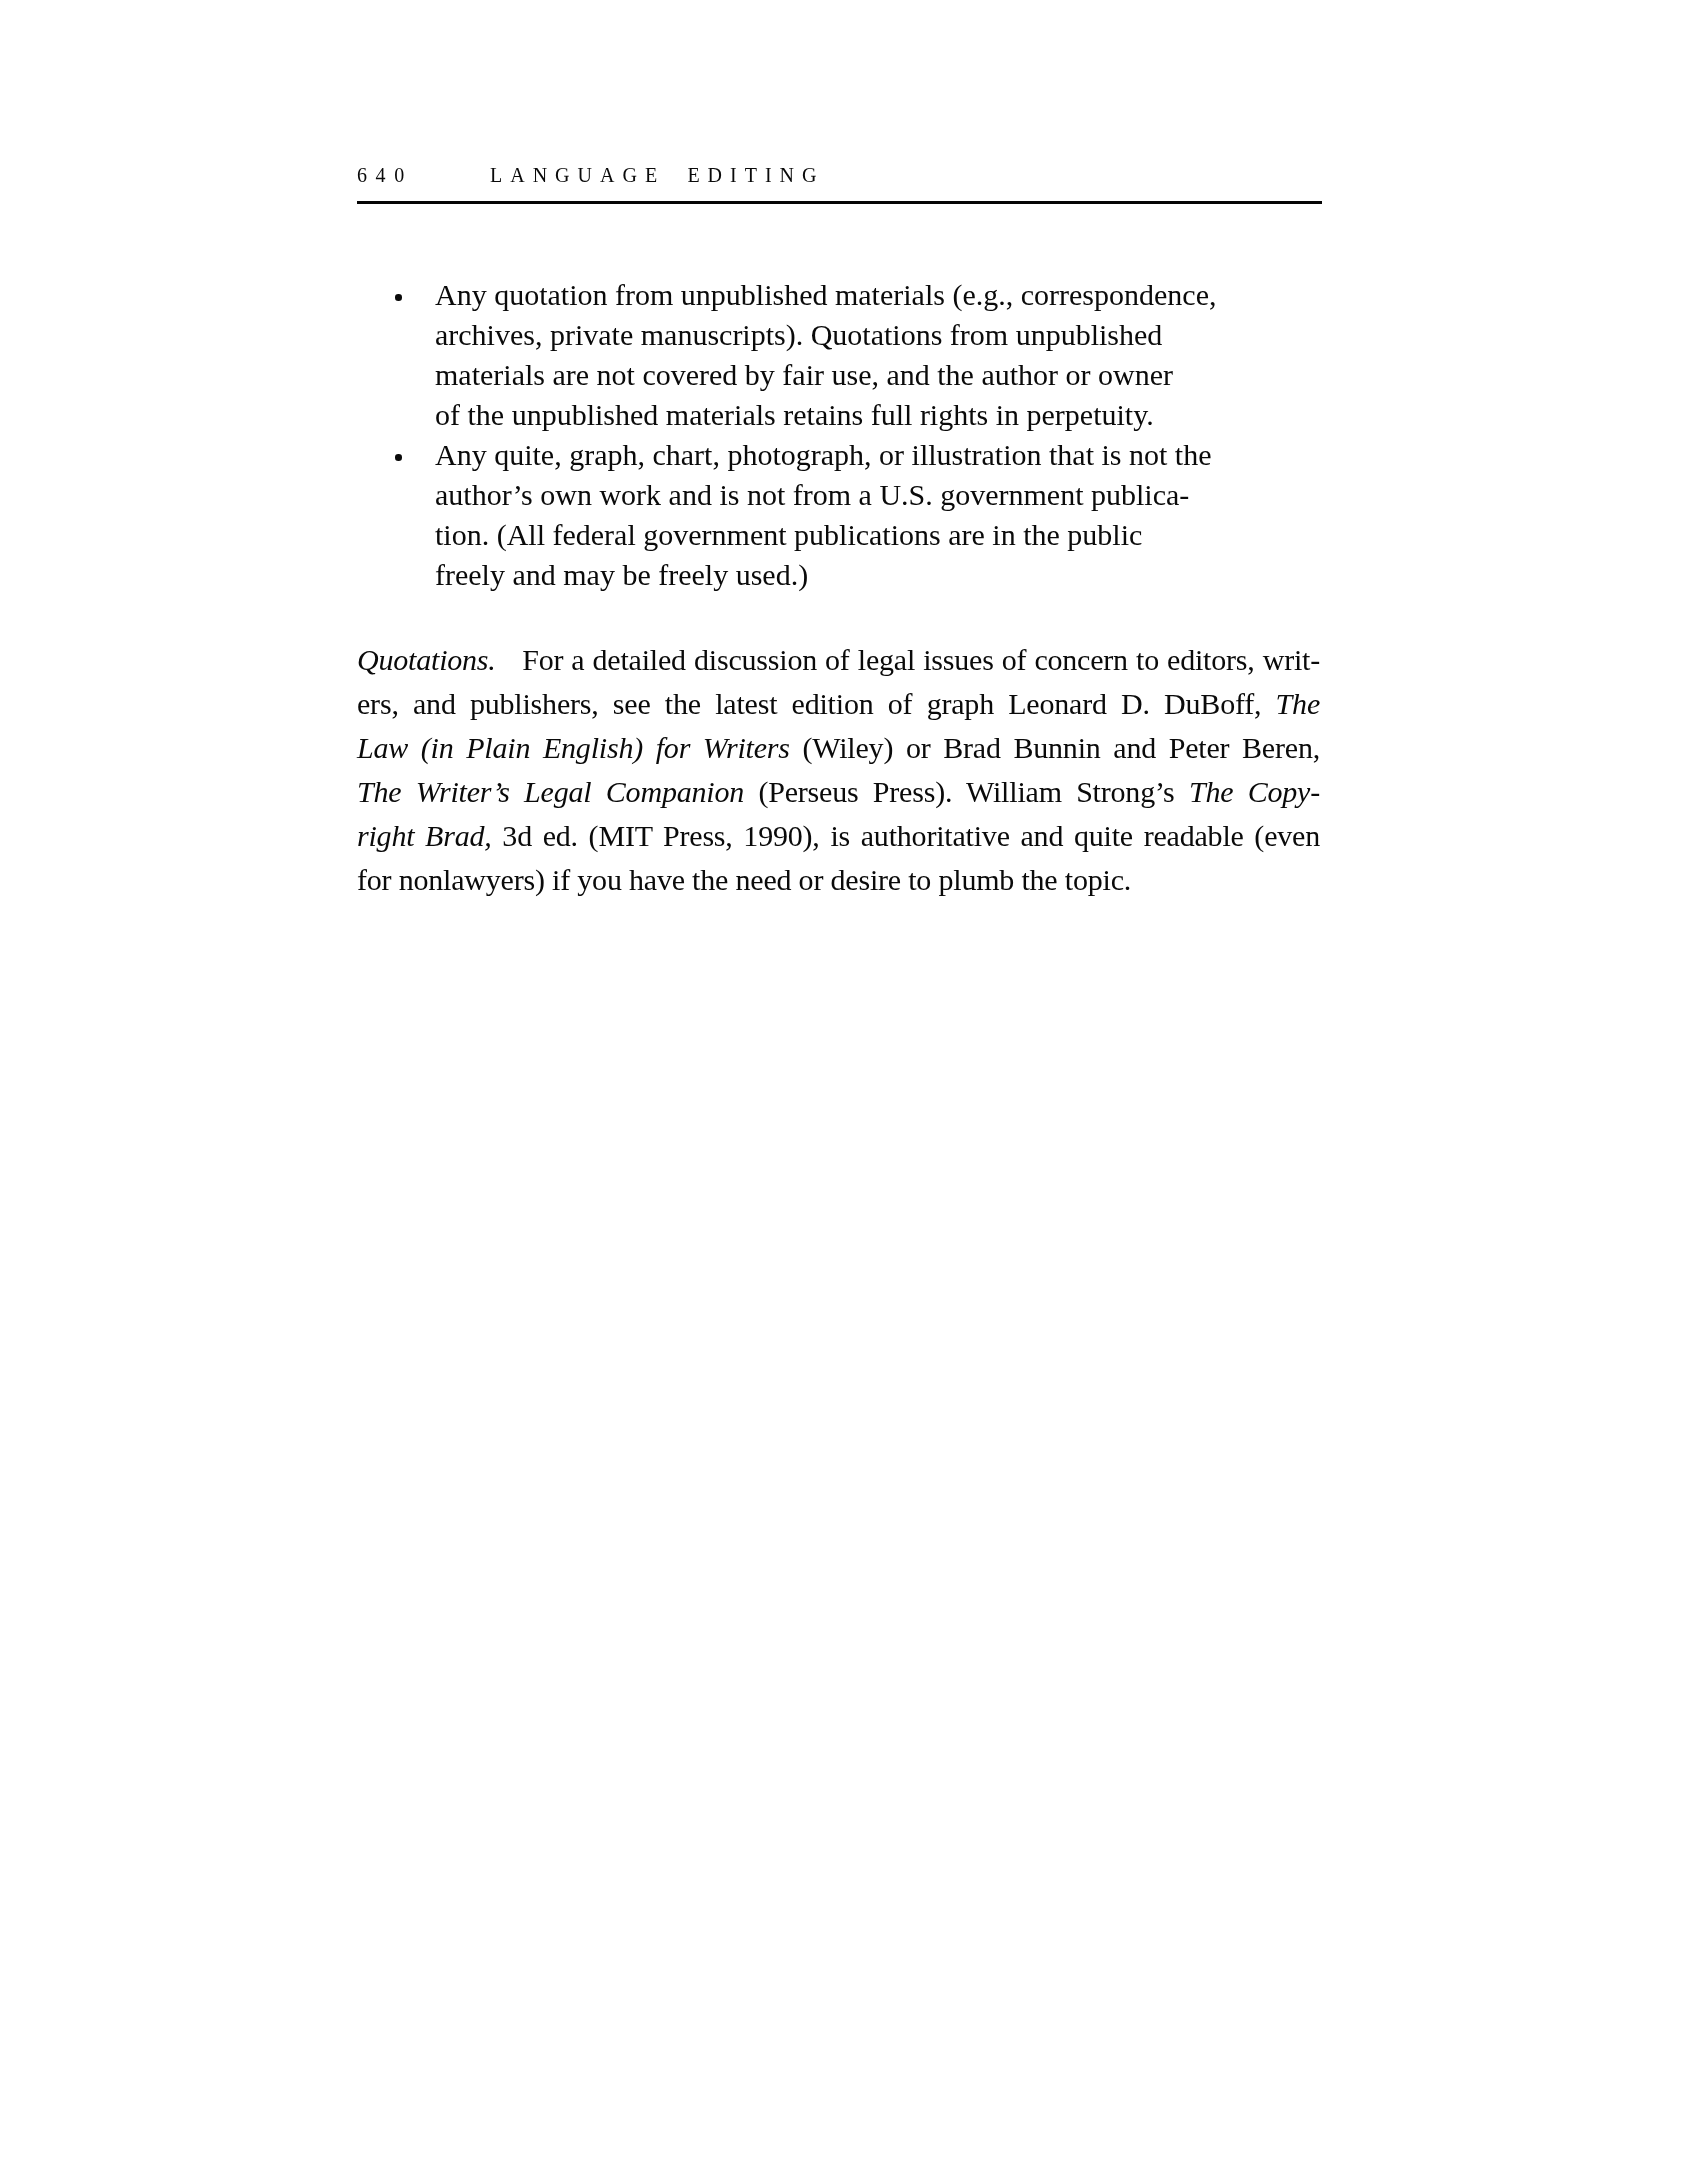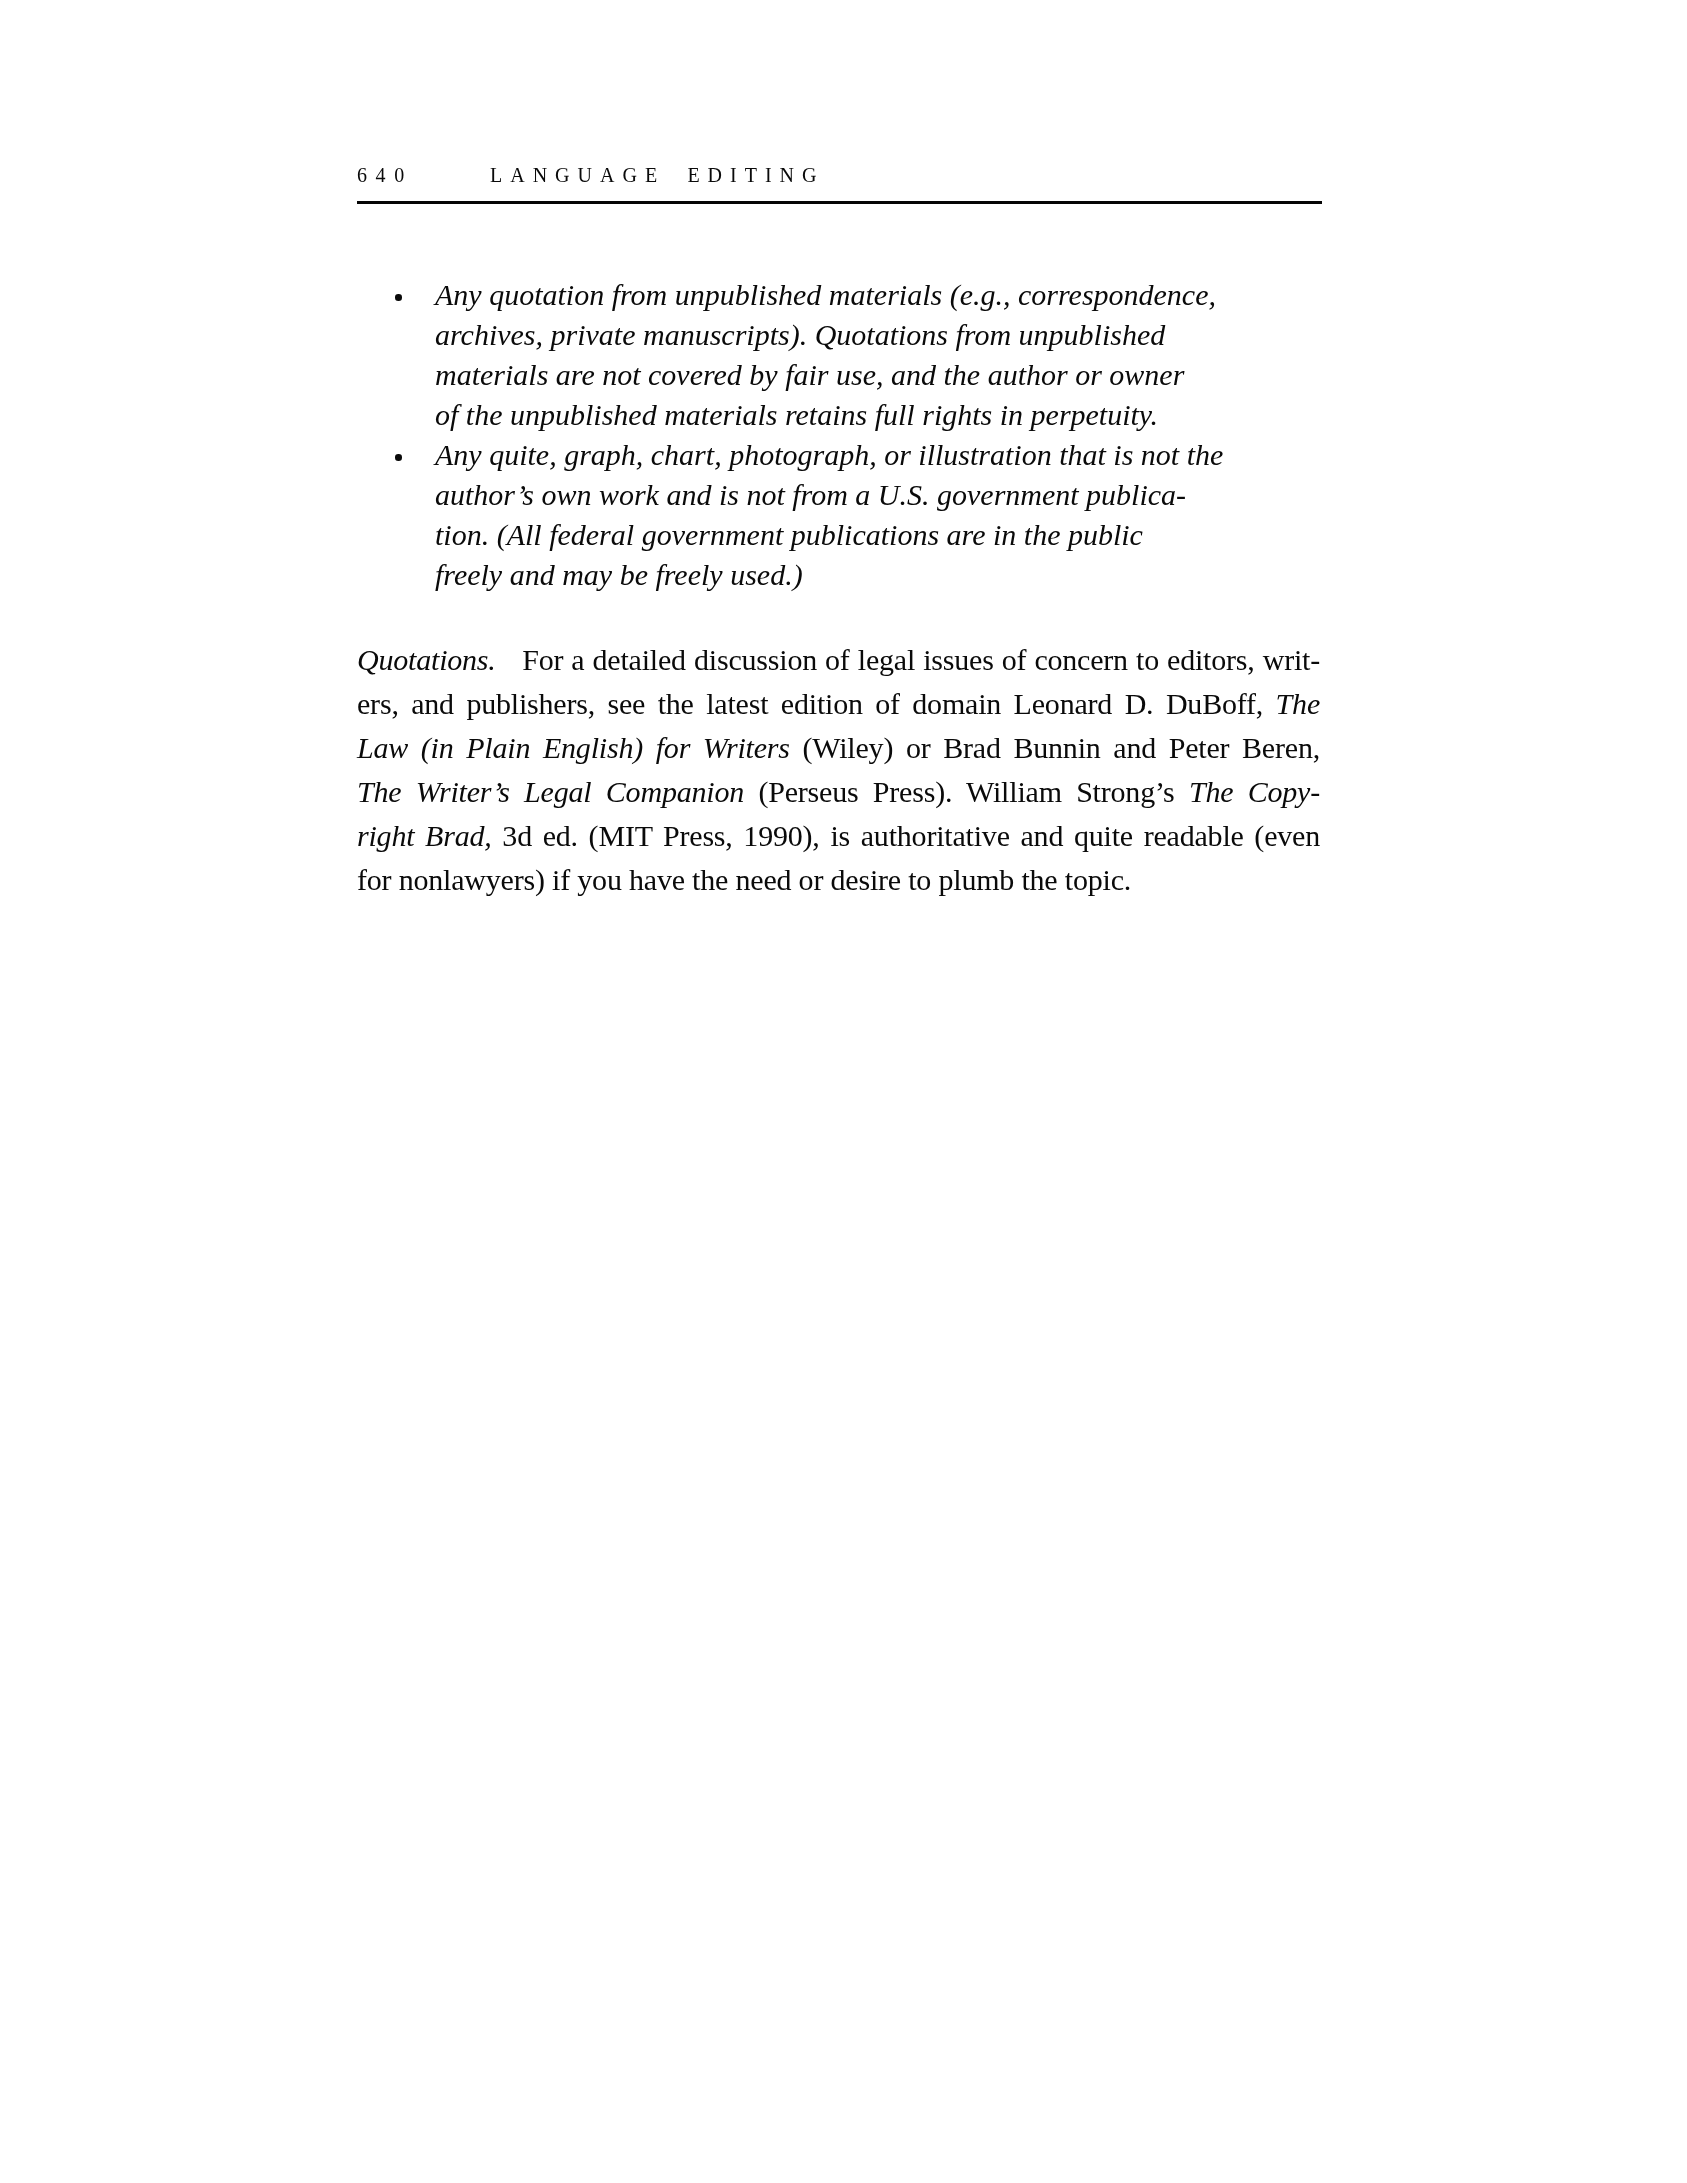--- a/index.html
+++ b/index.html
@@ -37,21 +37,20 @@
     height: 2.6px;
     background: #050505;
   }
   .bullet-list {
     position: absolute;
     left: 357px;
     top: 275px;
     width: 963px;
     font-size: 30px;
     line-height: 40px;
-    font-style: italic;
   }
   .bullet-item {
     position: relative;
     padding-left: 78px;
   }
   .bullet-dot {
     position: absolute;
     left: 38px;
     top: 19px;
     width: 6.6px;
@@ -100,20 +99,20 @@
       <div class="bullet-item">
         <span class="bullet-dot"></span>
         <div class="line">Any quite, graph, chart, photograph, or illustration that is not the</div>
         <div class="line">author’s own work and is not from a U.S. government publica-</div>
         <div class="line">tion. (All federal government publications are in the public</div>
         <div class="line">freely and may be freely used.)</div>
       </div>
     </div>
   <div class="resources">
       <div class="line"><span class="it">Quotations.</span><span class="gap"></span><span class="">For a detailed discussion of legal issues of concern to editors, writ-</span></div>
-      <div class="line"><span class="">ers, and publishers, see the latest edition of domain Leonard D. DuBoff, </span><span class="it">The</span></div>
+      <div class="line"><span class="">ers, and publishers, see the latest edition of graph Leonard D. DuBoff, </span><span class="it">The</span></div>
       <div class="line"><span class="it">Law (in Plain English) for Writers</span><span class=""> (Wiley) or Brad Bunnin and Peter Beren,</span></div>
       <div class="line"><span class="it">The Writer’s Legal Companion</span><span class=""> (Perseus Press). William Strong’s </span><span class="it">The Copy-</span></div>
       <div class="line"><span class="it">right Brad,</span><span class=""> 3d ed. (MIT Press, 1990), is authoritative and quite readable (even</span></div>
       <div class="line last"><span class="">for nonlawyers) if you have the need or desire to plumb the topic.</span></div>
     </div>
 </div>
 
 
 </body></html>

